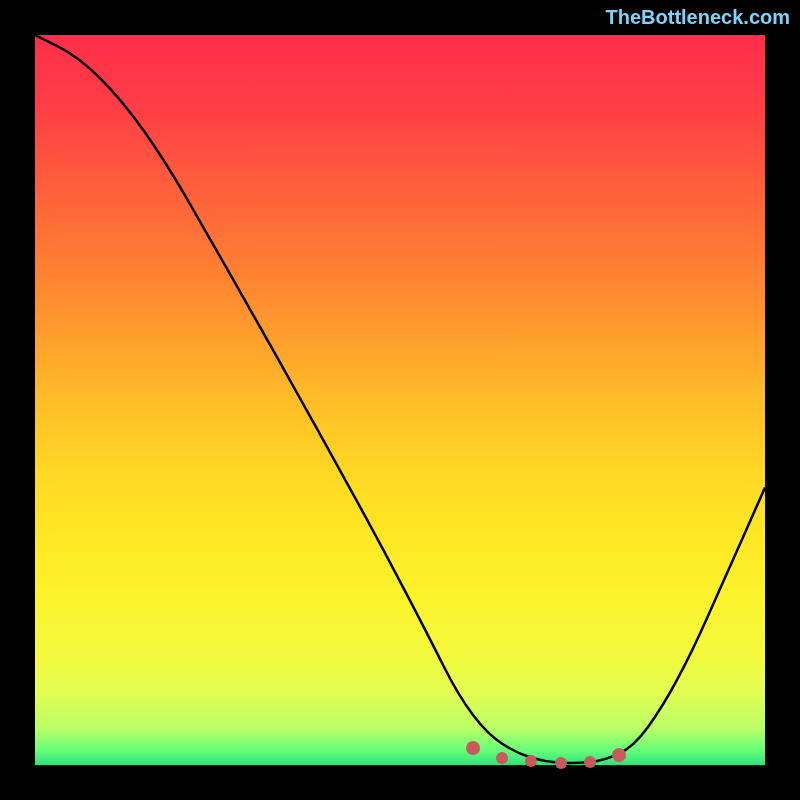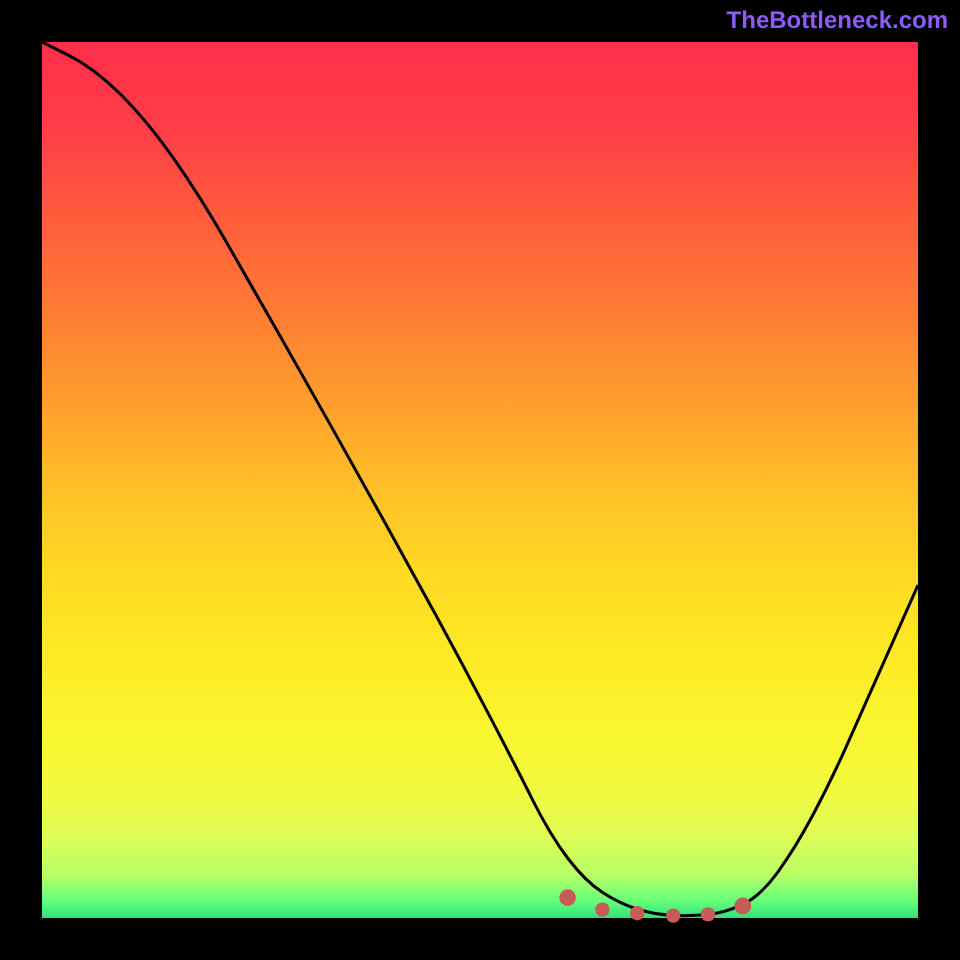--- a/index.html
+++ b/index.html
@@ -8,21 +8,21 @@
     height: 800px;
     background: #000;
     position: relative;
     overflow: hidden;
     font-family: Arial, sans-serif;
   }
   .watermark {
     position: absolute;
     top: 6px;
     right: 10px;
-    color: #8b5cf6;
+    color: #7dd3fc;
     font-size: 20px;
     font-weight: bold;
     z-index: 10;
   }
   .plot-area {
     position: absolute;
     left: 35px;
     top: 35px;
     width: 730px;
     height: 730px;

